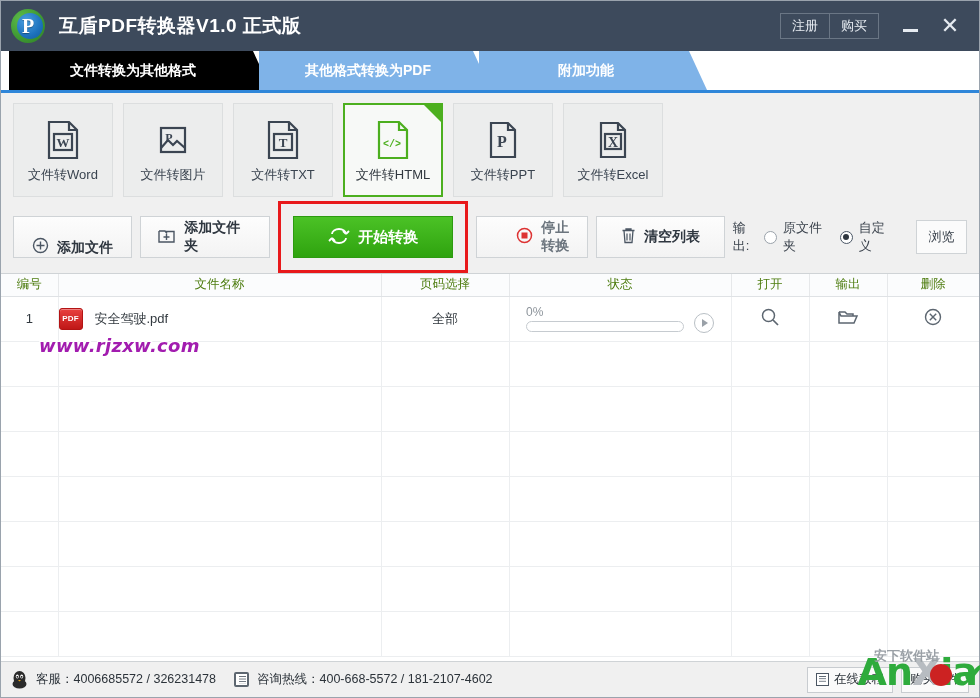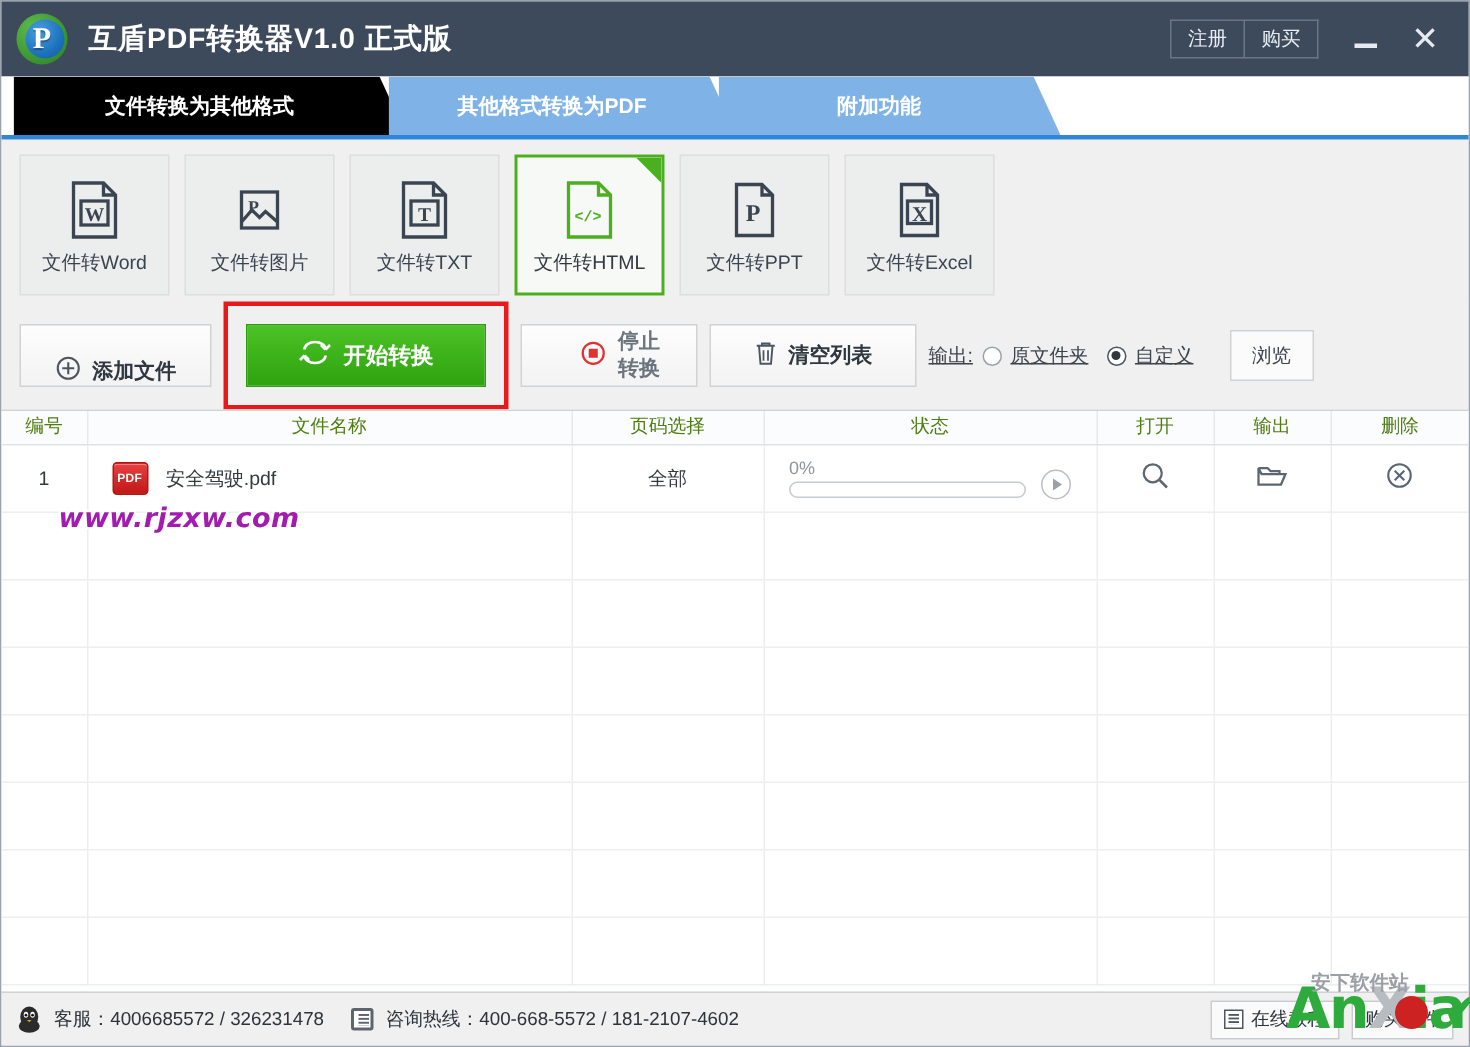--- a/index.html
+++ b/index.html
@@ -159,21 +159,20 @@
     background: linear-gradient(#4bc226, #2fa30f);
     border: 1px solid #2d9b10;
     color: #ffffff;
     font-size: 15px;
   }
   .tbtn.stop { width: 118px; color: #6c757e; padding-left: 39px; }
   .outwrap {
     display: flex; align-items: center;
     font-size: 13px; color: #3b434d;
     gap: 6px;
-    text-decoration: underline;
   }
   .radio {
     width: 13px; height: 13px; border-radius: 50%;
     border: 1px solid #9aa2aa; background: #fff;
     display: inline-block; position: relative;
     cursor: pointer; flex: 0 0 13px;
   }
   .radio.on { border-color: #4b5766; }
   .radio.on::after {
     content: ""; position: absolute;
@@ -226,21 +225,21 @@
   table.filelist th:last-child { border-right: none; }
   table.filelist td {
     height: 45px;
     border-right: 1px solid #eceef0;
     border-bottom: 1px solid #eceef0;
     font-size: 13px; color: #32393f;
     text-align: center;
     vertical-align: middle;
   }
   table.filelist td:last-child { border-right: none; }
-  td.c-name { text-align: left; padding-left: 16px; }
+  td.c-name { text-align: left; padding-left: 0; }
   .namecell { display: flex; align-items: center; gap: 12px; }
   .pdficon {
     width: 24px; height: 22px;
     border-radius: 3px;
     background: linear-gradient(#e8413f, #c01717);
     border: 1px solid #b31414;
     color: #fff; font-size: 8px; font-weight: bold;
     display: flex; align-items: center; justify-content: center;
     letter-spacing: .2px;
     flex: 0 0 24px;
@@ -457,20 +456,29 @@
     <div class="tbtn w1">
       <span>
         <svg width="17" height="17" viewBox="0 0 17 17">
           <circle cx="8.5" cy="8.5" r="7" fill="none" stroke="#4b5663" stroke-width="1.4"></circle>
           <path d="M8.5 4.5 v8 M4.5 8.5 h8" stroke="#4b5663" stroke-width="1.4"></path>
         </svg>
       </span>
       <span>添加文件</span>
     </div>
 
+    <div class="tbtn w2">
+      <span>
+        <svg width="19" height="17" viewBox="0 0 19 17">
+          <path d="M2 4 h6 l2 2.5 M2 4 v11 h15 V4.5 h-9" fill="none" stroke="#4b5663" stroke-width="1.4"></path>
+          <path d="M9.5 7 v6 M6.5 10 h6" stroke="#4b5663" stroke-width="1.4"></path>
+        </svg>
+      </span>
+      <span>添加文件夹</span>
+    </div>
 
     <div class="startwrap">
       <div class="tbtn start">
         <span>
           <svg width="22" height="18" viewBox="0 0 22 18">
             <path d="M4 7 a7 5 0 0 1 14 0" fill="none" stroke="#ffffff" stroke-width="1.8"></path>
             <path d="M18 11 a7 5 0 0 1 -14 0" fill="none" stroke="#ffffff" stroke-width="1.8"></path>
             <path d="M18 7 l-3 -3 M18 7 l3 -3" stroke="#ffffff" stroke-width="1.8" fill="none"></path>
             <path d="M4 11 l-3 3 M4 11 l3 3" stroke="#ffffff" stroke-width="1.8" fill="none"></path>
           </svg>

